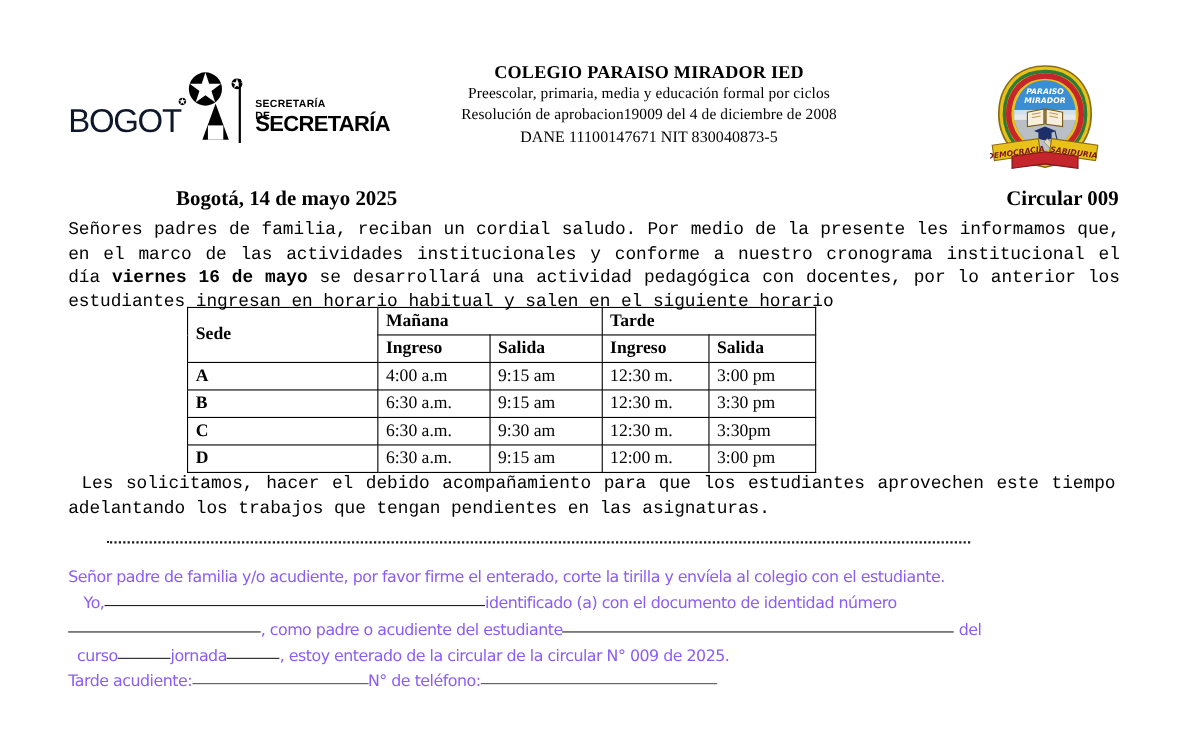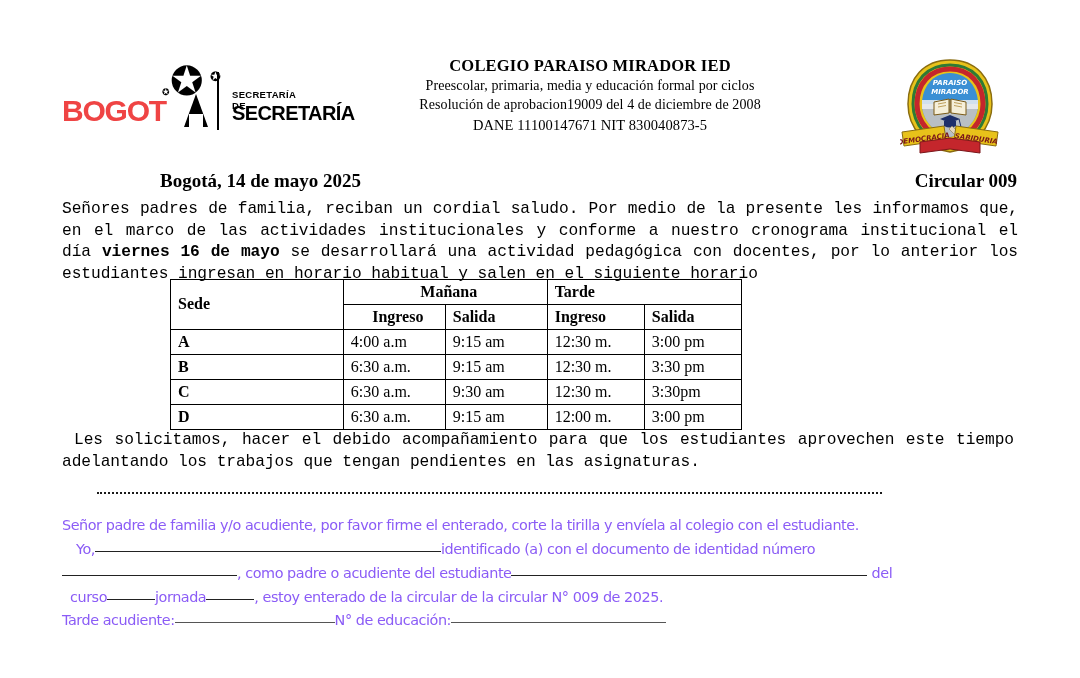--- a/index.html
+++ b/index.html
@@ -31,25 +31,25 @@
     left: 62px;
     top: 18px;
     width: 215px;
     height: 72px;
   }
   .bogota-word {
     position: absolute;
     left: 0;
     top: 30px;
     font-family: "Liberation Sans", sans-serif;
-    font-weight: bold;
+    font-weight: normal;
     font-size: 30px;
     letter-spacing: -1.2px;
     line-height: 30px;
-    color: #ef4444;
+    color: #0f172a;
   }
   .bogota-a {
     position: absolute;
     left: 122px;
     top: 28px;
     width: 0;
     height: 0;
     border-left: 12px solid transparent;
     border-right: 12px solid transparent;
     border-bottom: 33px solid #000;
@@ -208,21 +208,21 @@
     text-align: left;
     vertical-align: middle;
     font-weight: normal;
     height: 21px;
     line-height: 20px;
   }
   .schedule-table th {
     font-weight: bold;
   }
   .schedule-table .col-sede   { width: 137px; }
-  .schedule-table .col-m-in   { width: 163px; text-align: center; }
+  .schedule-table .col-m-in   { width: 163px; }
   .schedule-table .col-m-out  { width: 141px; }
   .schedule-table .col-t-in   { width: 155px; }
   .schedule-table .col-t-out  { width: 126px; }
   .schedule-table td.sede-cell {
     font-weight: bold;
   }
   .th-sede {
     vertical-align: middle;
     padding-left: 12px;
   }
@@ -403,14 +403,14 @@
 
 <div class="tear tear-l2">
   <span class="blank bl-doc"></span><span>, como padre o acudiente del estudiante</span><span class="blank bl-student"></span>&nbsp;<span>del</span>
 </div>
 
 <div class="tear tear-l3">
   <span>curso</span><span class="blank bl-curso"></span><span>jornada</span><span class="blank bl-jornada"></span><span>, estoy enterado de la circular de la circular N° 009 de 2025.</span>
 </div>
 
 <div class="tear tear-l4">
-  <span>Tarde acudiente:</span><span class="blank-thin bl-firma"></span><span>N° de educación:</span><span class="blank-thin bl-tel"></span>
+  <span>Tarde acudiente:</span><span class="blank-thin bl-firma"></span><span>N° de teléfono:</span><span class="blank-thin bl-tel"></span>
 </div>
 
 </body></html>

